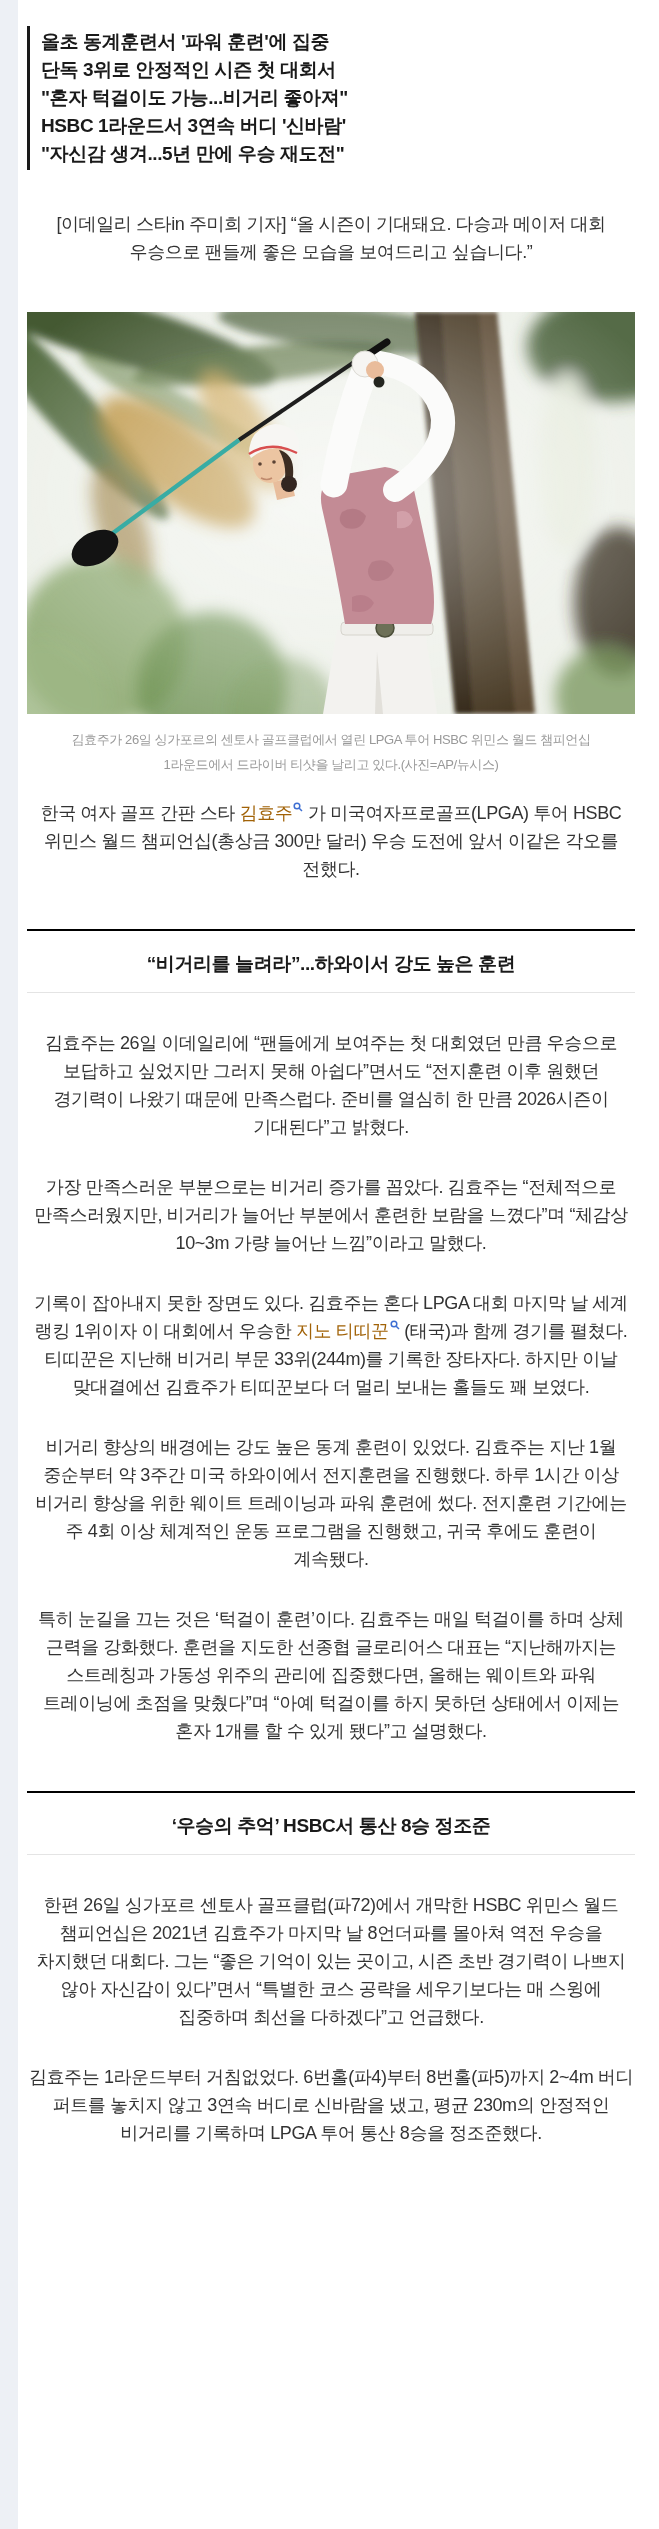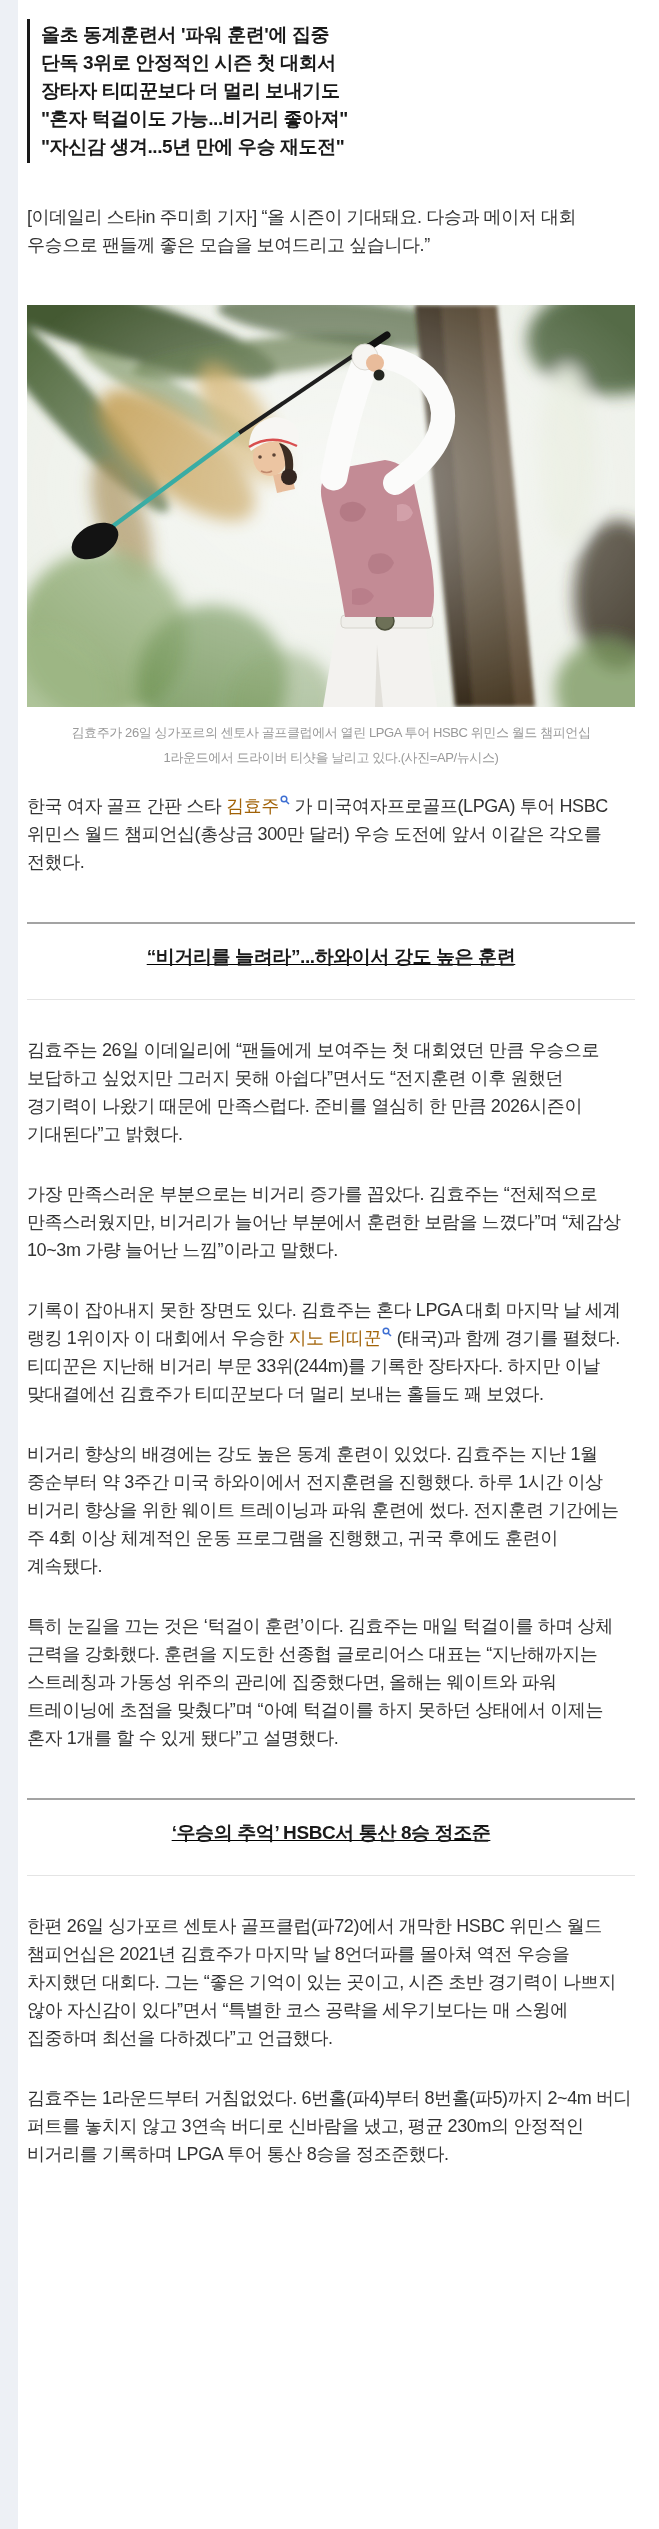--- a/index.html
+++ b/index.html
@@ -14,72 +14,71 @@
     background: #edf0f5;
   }
   .content {
     margin-left: 18px;
     padding: 18px 24px 0 9px;
   }
   
   .summary {
     border-left: 3px solid #1a1a1a;
     padding: 2px 0 2px 11px;
-    margin: 1px 0 40px 0;
+    margin: 8px 0 40px 0;
   }
   .summary p {
     font-size: 19px; line-height: 28px; font-weight: 700;
     color: #1a1a1a; letter-spacing: -0.4px; white-space: nowrap;
   }
   
   .para {
     font-size: 18px; line-height: 28px; color: #333333;
     letter-spacing: -0.4px; margin: 0 0 32px 0; word-break: keep-all;
-    text-align: left;
+    text-align: center;
   }
   .plink { color: #a16207; text-decoration: none; cursor: pointer; }
   .qicon { display: inline-block; line-height: 0; vertical-align: 7px; margin-left: 1px; }
   
   figure { margin: 46px 0 22px 0; }
   .photo-frame {
     width: 608px; height: 402px; overflow: hidden; background: #eef1ea;
     cursor: pointer;
   }
   .photo-frame svg { display: block; width: 100%; height: 100%; }
   figcaption {
     margin-top: 13px; font-size: 13px; line-height: 25px;
     color: #999999; text-align: center; letter-spacing: -0.4px;
     padding: 0 8px; word-break: keep-all;
   }
   
   .section-head {
     margin: 46px 0 36px 0;
-    border-top: 2px solid #a3a3a3;
+    border-top: 2px solid #000000;
     border-bottom: 1px solid #e4e4e4;
-    padding: 21px 0 30px 0;
+    padding: 21px 0 16px 0;
     text-align: center;
-    text-decoration: underline;
   }
   .section-head h2 {
     font-size: 19px; line-height: 24px; font-weight: 700;
     color: #1a1a1a; letter-spacing: -0.4px;
   }
 </style>
 </head>
 <body>
 
 <div class="gutter"></div>
 
 <article class="content">
 
   <blockquote class="summary">
     <p>올초 동계훈련서 '파워 훈련'에 집중</p>
     <p>단독 3위로 안정적인 시즌 첫 대회서</p>
-    <p>장타자 티띠꾼보다 더 멀리 보내기도</p>
     <p>"혼자 턱걸이도 가능...비거리 좋아져"</p>
+    <p>HSBC 1라운드서 3연속 버디 '신바람'</p>
     <p>"자신감 생겨...5년 만에 우승 재도전"</p>
   </blockquote>
 
   <p class="para">[이데일리 스타in 주미희 기자] “올 시즌이 기대돼요. 다승과 메이저 대회 우승으로 팬들께 좋은 모습을 보여드리고 싶습니다.”</p>
 
   <figure>
     <div class="photo-frame">
       <svg viewBox="0 0 608 402" preserveAspectRatio="none" aria-hidden="true">
         <defs>
           <filter id="b8" x="-40%" y="-40%" width="180%" height="180%">

